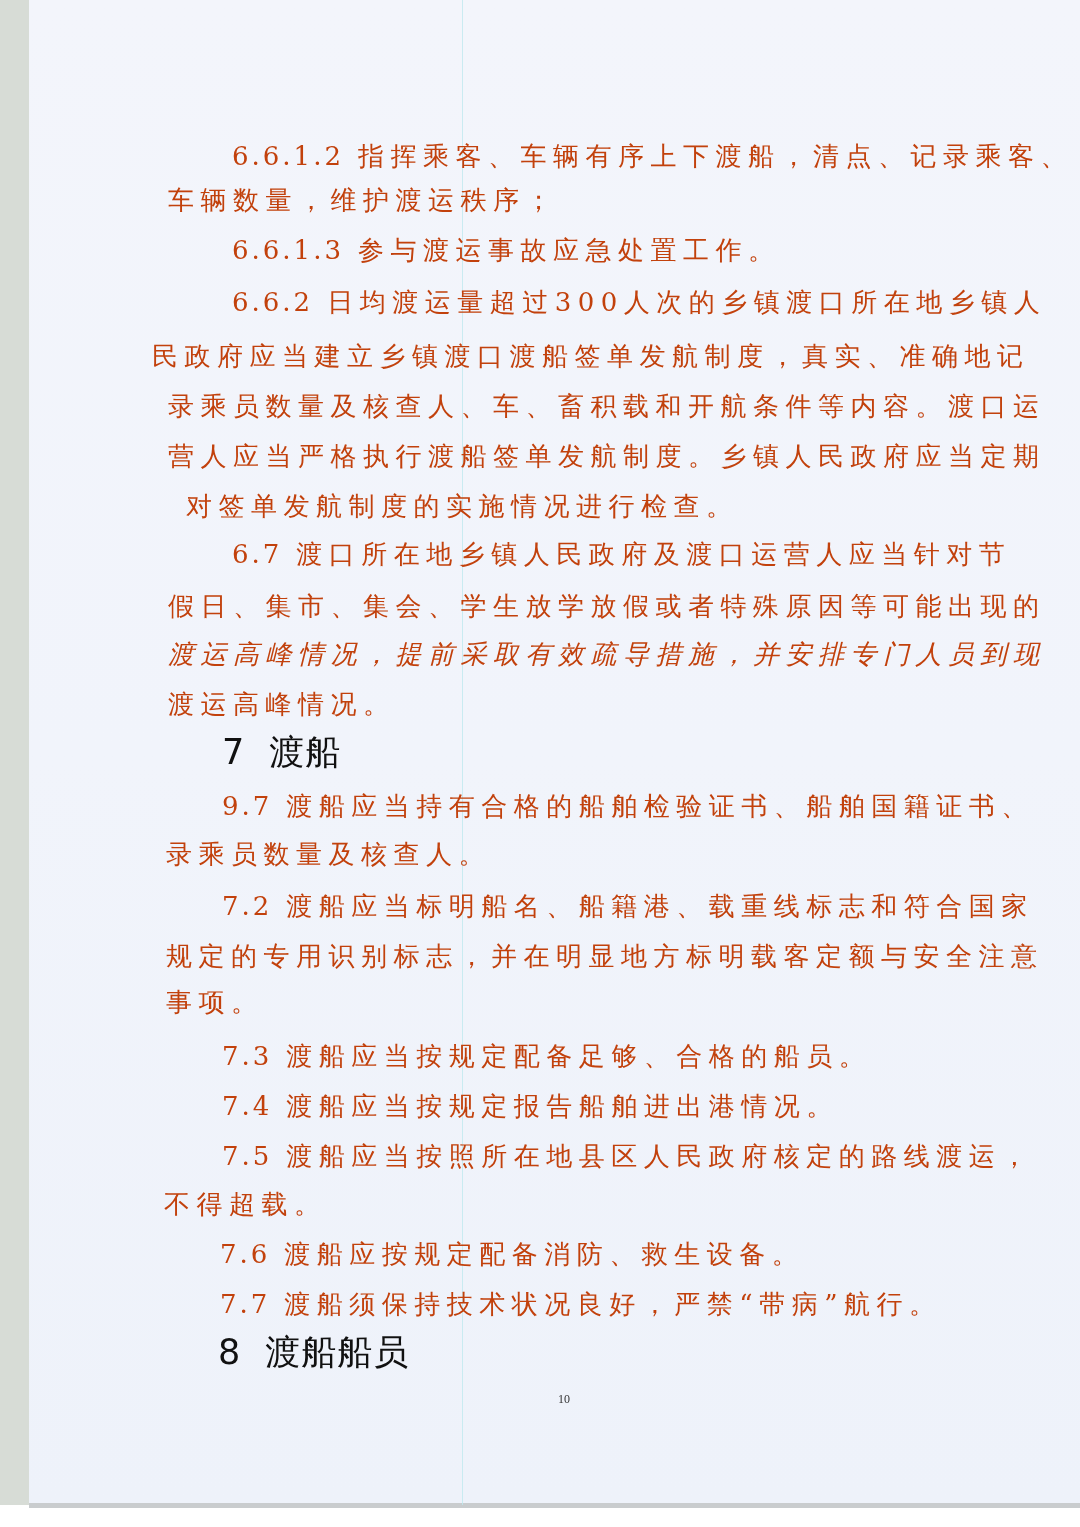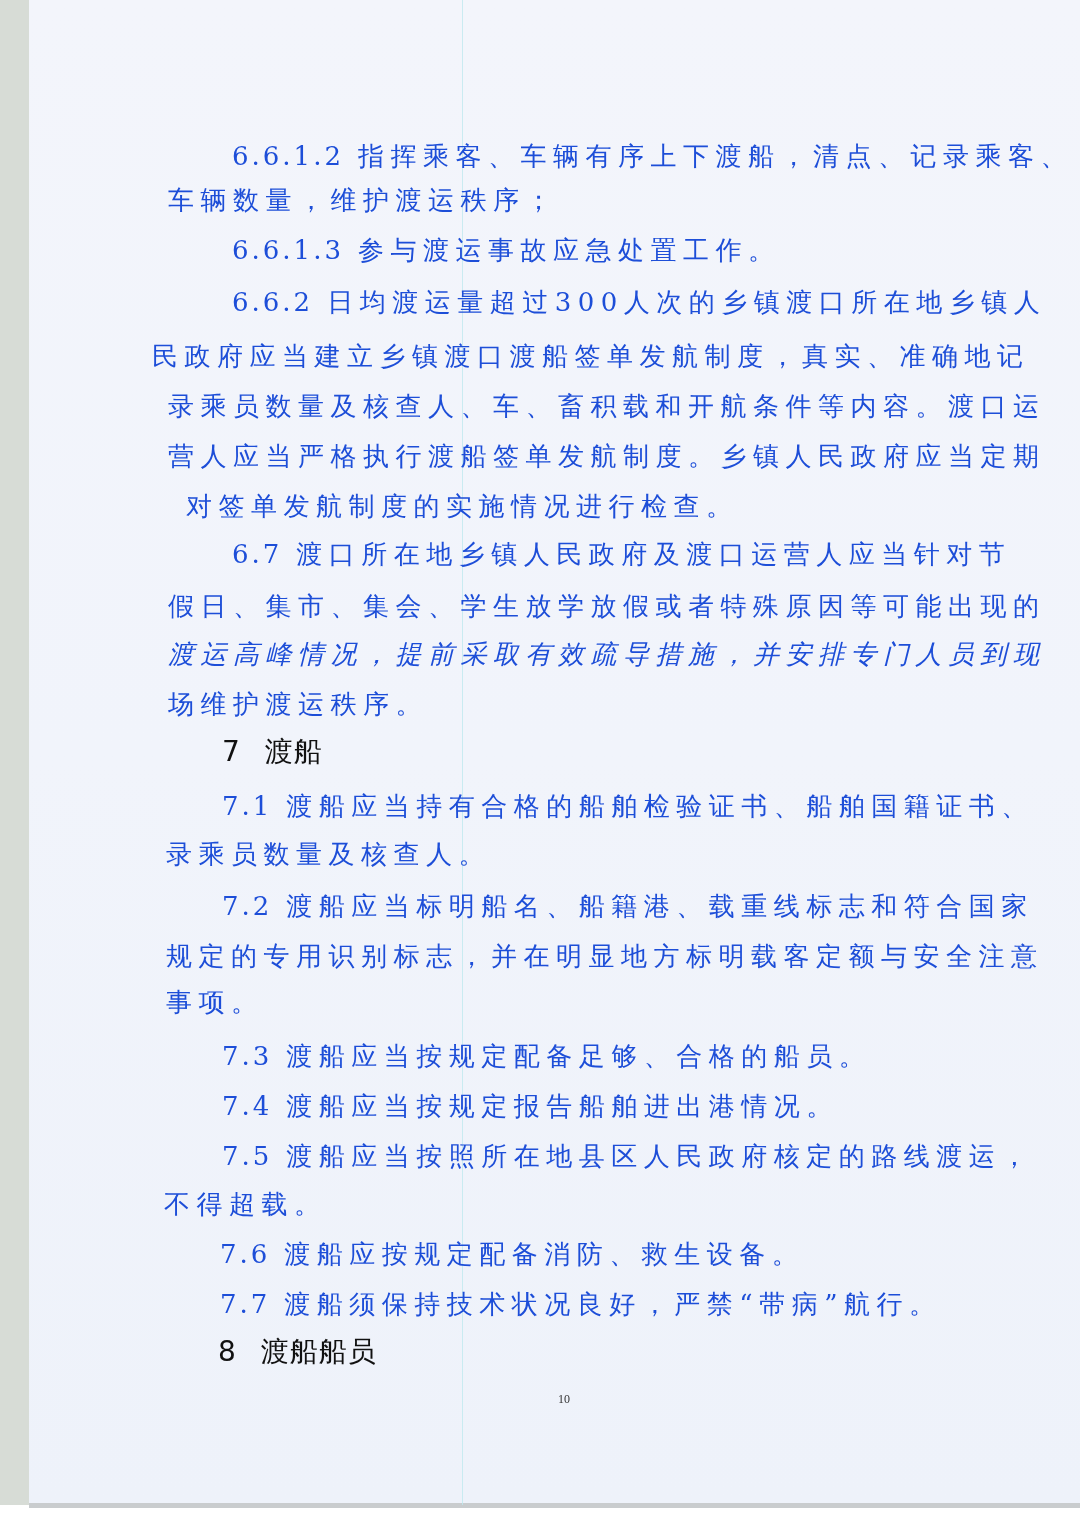--- a/index.html
+++ b/index.html
@@ -40,29 +40,29 @@
       opacity: 0.8;
     }
     .content {
       position: absolute;
       left: 0; top: 0;
       width: 1080px;
     }
     .line {
       position: absolute;
       font-size: 26px;
-      color: #1d4ed8;
+      color: #c2410c;
       letter-spacing: 6.5px;
       white-space: nowrap;
       line-height: 32px;
       font-family: "DejaVu Serif", "Liberation Serif", serif;
     }
     .heading {
       position: absolute;
-      font-size: 28px;
+      font-size: 35px;
       color: #111111;
       letter-spacing: 1px;
       white-space: nowrap;
       line-height: 32px;
       font-family: "DejaVu Sans", "Liberation Sans", sans-serif;
     }
     .heading .num { margin-right: 22px; }
     .num { margin-right: 14px; letter-spacing: 3px; }
     .page-number {
       position: absolute;
@@ -87,25 +87,25 @@
 
   <div class="line" style="left:232px; top:286px;"><span class="num">6.6.2</span><span>日均渡运量超过300人次的乡镇渡口所在地乡镇人</span></div>
   <div class="line" style="left:152px; top:340px;"><span>民政府应当建立乡镇渡口渡船签单发航制度，真实、准确地记</span></div>
   <div class="line" style="left:168px; top:390px;"><span>录乘员数量及核查人、车、畜积载和开航条件等内容。渡口运</span></div>
   <div class="line" style="left:168px; top:440px;"><span>营人应当严格执行渡船签单发航制度。乡镇人民政府应当定期</span></div>
   <div class="line" style="left:168px; top:490px;margin-left:18px;"><span>对签单发航制度的实施情况进行检查。</span></div>
 
   <div class="line" style="left:232px; top:538px;"><span class="num">6.7</span><span>渡口所在地乡镇人民政府及渡口运营人应当针对节</span></div>
   <div class="line" style="left:168px; top:590px;text-align:center;"><span>假日、集市、集会、学生放学放假或者特殊原因等可能出现的</span></div>
   <div class="line" style="left:168px; top:638px;font-style:italic;"><span>渡运高峰情况，提前采取有效疏导措施，并安排专门人员到现</span></div>
-  <div class="line" style="left:168px; top:688px;"><span>场维护渡运秩序。</span></div>
+  <div class="line" style="left:168px; top:688px;"><span>渡运高峰情况。</span></div>
 
   <div class="heading" style="left:222px; top:736px;"><span class="num">7</span><span>渡船</span></div>
 
-  <div class="line" style="left:222px; top:790px;"><span class="num">7.1</span><span>渡船应当持有合格的船舶检验证书、船舶国籍证书、</span></div>
+  <div class="line" style="left:222px; top:790px;"><span class="num">9.7</span><span>渡船应当持有合格的船舶检验证书、船舶国籍证书、</span></div>
   <div class="line" style="left:166px; top:838px;"><span>录乘员数量及核查人。</span></div>
 
   <div class="line" style="left:222px; top:890px;"><span class="num">7.2</span><span>渡船应当标明船名、船籍港、载重线标志和符合国家</span></div>
   <div class="line" style="left:166px; top:940px;"><span>规定的专用识别标志，并在明显地方标明载客定额与安全注意</span></div>
   <div class="line" style="left:166px; top:986px;"><span>事项。</span></div>
 
   <div class="line" style="left:222px; top:1040px;"><span class="num">7.3</span><span>渡船应当按规定配备足够、合格的船员。</span></div>
   <div class="line" style="left:222px; top:1090px;"><span class="num">7.4</span><span>渡船应当按规定报告船舶进出港情况。</span></div>
   <div class="line" style="left:222px; top:1140px;"><span class="num">7.5</span><span>渡船应当按照所在地县区人民政府核定的路线渡运，</span></div>
   <div class="line" style="left:164px; top:1188px;"><span>不得超载。</span></div>

